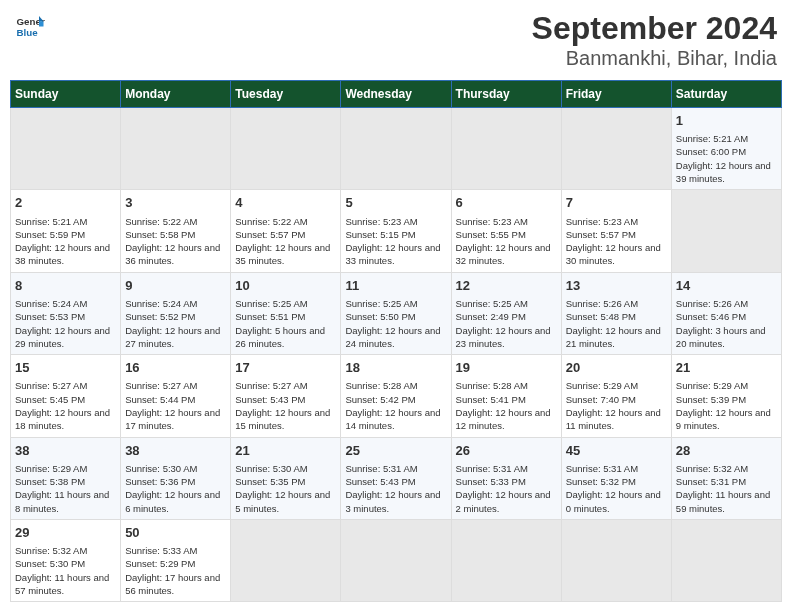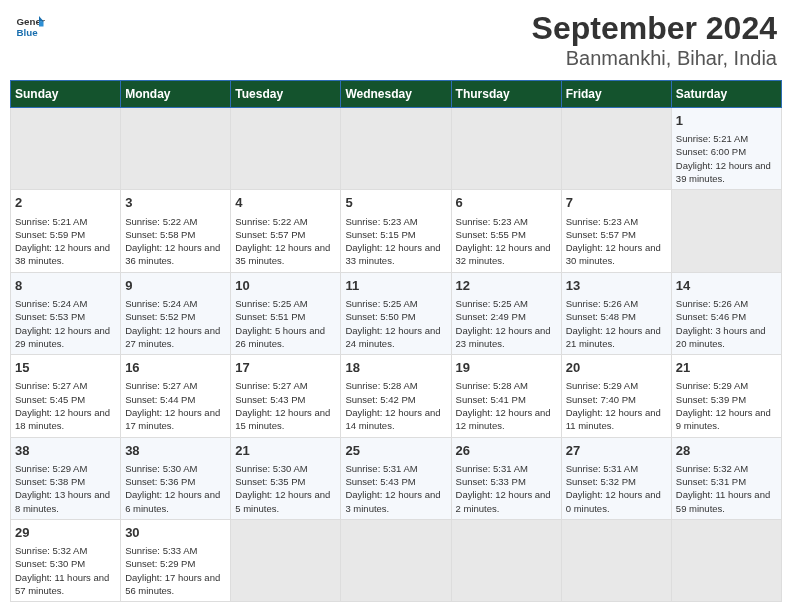--- a/index.html
+++ b/index.html
@@ -143,31 +143,31 @@
       <tr>
         <td><span class="day-number">15</span><span>Sunrise: 5:27 AM</span><br><span>Sunset: 5:45 PM</span><br><span>Daylight: 12 hours and 18 minutes.</span></td>
         <td><span class="day-number">16</span><span>Sunrise: 5:27 AM</span><br><span>Sunset: 5:44 PM</span><br><span>Daylight: 12 hours and 17 minutes.</span></td>
         <td><span class="day-number">17</span><span>Sunrise: 5:27 AM</span><br><span>Sunset: 5:43 PM</span><br><span>Daylight: 12 hours and 15 minutes.</span></td>
         <td><span class="day-number">18</span><span>Sunrise: 5:28 AM</span><br><span>Sunset: 5:42 PM</span><br><span>Daylight: 12 hours and 14 minutes.</span></td>
         <td><span class="day-number">19</span><span>Sunrise: 5:28 AM</span><br><span>Sunset: 5:41 PM</span><br><span>Daylight: 12 hours and 12 minutes.</span></td>
         <td><span class="day-number">20</span><span>Sunrise: 5:29 AM</span><br><span>Sunset: 7:40 PM</span><br><span>Daylight: 12 hours and 11 minutes.</span></td>
         <td><span class="day-number">21</span><span>Sunrise: 5:29 AM</span><br><span>Sunset: 5:39 PM</span><br><span>Daylight: 12 hours and 9 minutes.</span></td>
       </tr>
       <tr>
-        <td><span class="day-number">38</span><span>Sunrise: 5:29 AM</span><br><span>Sunset: 5:38 PM</span><br><span>Daylight: 13 hours and 8 minutes.</span></td>
+        <td><span class="day-number">38</span><span>Sunrise: 5:29 AM</span><br><span>Sunset: 5:38 PM</span><br><span>Daylight: 11 hours and 8 minutes.</span></td>
         <td><span class="day-number">38</span><span>Sunrise: 5:30 AM</span><br><span>Sunset: 5:36 PM</span><br><span>Daylight: 12 hours and 6 minutes.</span></td>
         <td><span class="day-number">21</span><span>Sunrise: 5:30 AM</span><br><span>Sunset: 5:35 PM</span><br><span>Daylight: 12 hours and 5 minutes.</span></td>
         <td><span class="day-number">25</span><span>Sunrise: 5:31 AM</span><br><span>Sunset: 5:43 PM</span><br><span>Daylight: 12 hours and 3 minutes.</span></td>
         <td><span class="day-number">26</span><span>Sunrise: 5:31 AM</span><br><span>Sunset: 5:33 PM</span><br><span>Daylight: 12 hours and 2 minutes.</span></td>
-        <td><span class="day-number">27</span><span>Sunrise: 5:31 AM</span><br><span>Sunset: 5:32 PM</span><br><span>Daylight: 12 hours and 0 minutes.</span></td>
+        <td><span class="day-number">45</span><span>Sunrise: 5:31 AM</span><br><span>Sunset: 5:32 PM</span><br><span>Daylight: 12 hours and 0 minutes.</span></td>
         <td><span class="day-number">28</span><span>Sunrise: 5:32 AM</span><br><span>Sunset: 5:31 PM</span><br><span>Daylight: 11 hours and 59 minutes.</span></td>
       </tr>
       <tr>
         <td><span class="day-number">29</span><span>Sunrise: 5:32 AM</span><br><span>Sunset: 5:30 PM</span><br><span>Daylight: 11 hours and 57 minutes.</span></td>
-        <td><span class="day-number">30</span><span>Sunrise: 5:33 AM</span><br><span>Sunset: 5:29 PM</span><br><span>Daylight: 17 hours and 56 minutes.</span></td>
+        <td><span class="day-number">50</span><span>Sunrise: 5:33 AM</span><br><span>Sunset: 5:29 PM</span><br><span>Daylight: 17 hours and 56 minutes.</span></td>
         <td class="empty"></td>
         <td class="empty"></td>
         <td class="empty"></td>
         <td class="empty"></td>
         <td class="empty"></td>
       </tr>
     </tbody>
 </table>
 
 </body></html>

